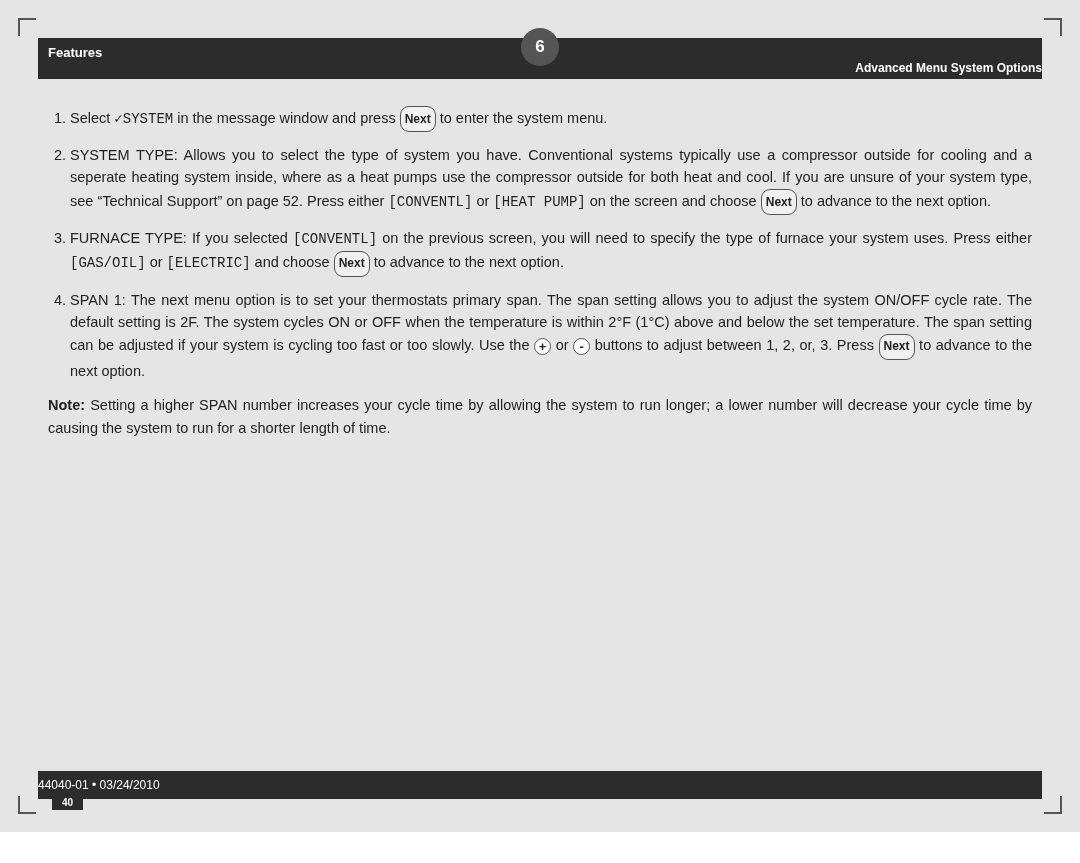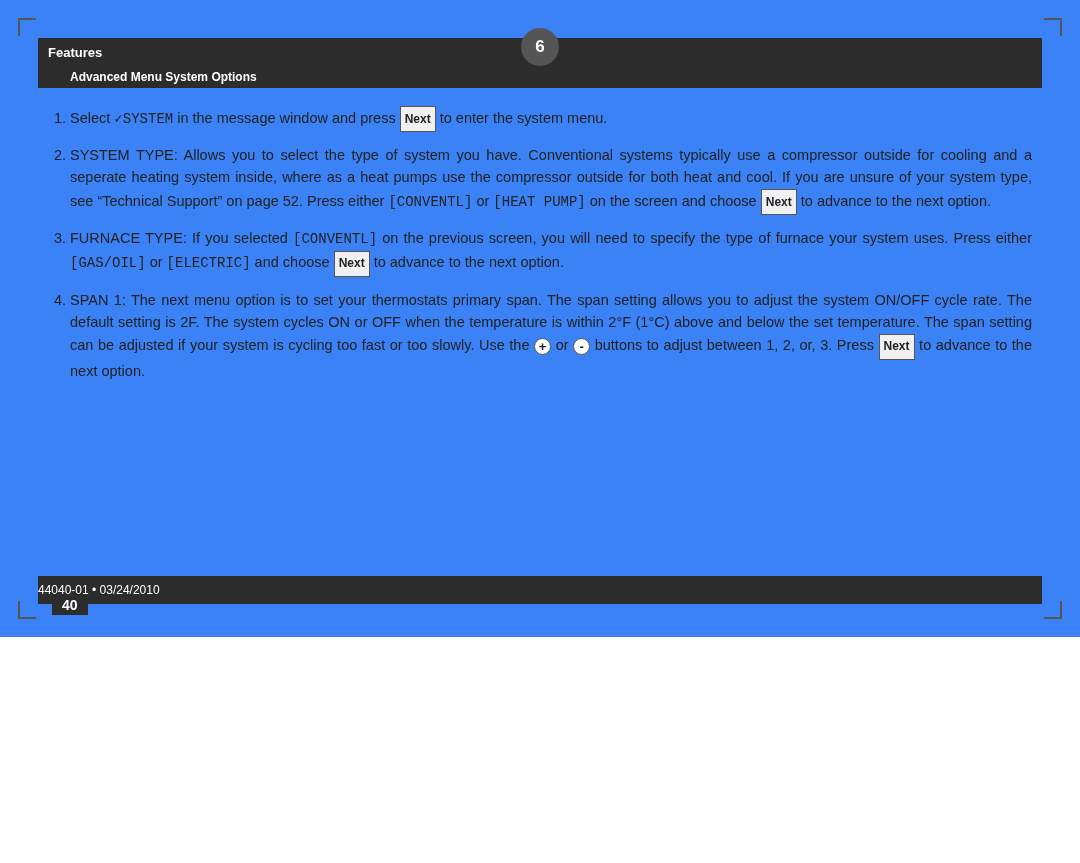--- a/index.html
+++ b/index.html
@@ -10,22 +10,22 @@
       background: #ffffff;
       font-family: Arial, Helvetica, sans-serif;
       font-size: 15px;
       color: #222;
       position: relative;
       overflow: hidden;
     }
 
     .page-wrapper {
       width: 1080px;
-      height: 637px;
-      background: #3b82f6;
+      height: 832px;
+      background: #e5e5e5;
       position: relative;
     }
 
     
     .corner {
       position: absolute;
       width: 18px;
       height: 18px;
       border-color: #555;
       border-style: solid;
@@ -69,29 +69,28 @@
       justify-content: center;
       color: #fff;
       font-size: 17px;
       font-weight: bold;
       z-index: 10;
     }
 
     
     .sub-header {
       position: absolute;
-      top: 66px;
+      top: 57px;
       left: 38px;
       right: 38px;
       height: 22px;
       background: #2c2c2c;
       display: flex;
       align-items: center;
-      justify-content: flex-start;
-      padding-left: 32px;
+      justify-content: flex-end;
     }
 
     .sub-header-title {
       color: #ffffff;
       font-size: 12px;
       font-weight: bold;
     }
 
     
     .content {
@@ -125,21 +124,21 @@
     .note-bold {
       font-weight: bold;
     }
 
     
     .btn-inline {
       display: inline-flex;
       align-items: center;
       justify-content: center;
       border: 1px solid #555;
-      border-radius: 0;
+      border-radius: 9px;
       padding: 12px 4px;
       font-size: 12px;
       font-weight: bold;
       background: #f0f0f0;
       color: #222;
       min-width: 32px;
       height: 18px;
       vertical-align: middle;
       white-space: nowrap;
     }
@@ -185,21 +184,21 @@
       font-size: 12px;
     }
 
     
     .page-num-bottom {
       position: absolute;
       bottom: 22px;
       left: 52px;
       background: #2c2c2c;
       color: #fff;
-      font-size: 14px;
+      font-size: 10px;
       font-weight: bold;
       padding: 2px 10px;
       z-index: 5;
     }
 
   </style>
 </head>
 <body>
 
 <div class="page-wrapper">
@@ -237,20 +236,23 @@
       </li>
     </ol>
 
 
     <ol start="4">
       <li>
         <span>SPAN 1: The next menu option is to set your thermostats primary span. The span setting allows you to adjust the system ON/OFF cycle rate. The default setting is 2F. The system cycles ON or OFF when the temperature is within 2°F (1°C) above and below the set temperature. The span setting can be adjusted if your system is cycling too fast or too slowly. Use the <span class="circle-btn">+</span> or <span class="circle-btn">-</span> buttons to adjust between 1, 2, or, 3. Press <span class="btn-inline">Next</span> to advance to the next option.</span>
       </li>
     </ol>
 
+    <p class="note-para">
+      <span class="note-bold">Note:</span><span> Setting a higher SPAN number increases your cycle time by allowing the system to run longer; a lower number will decrease your cycle time by causing the system to run for a shorter length of time.</span>
+    </p>
   </div>
 
   <div class="page-num-bottom">
     <span>40</span>
   </div>
 
   <div class="footer-bar">
     <span class="footer-text">44040-01 • 03/24/2010</span>
   </div>
 

